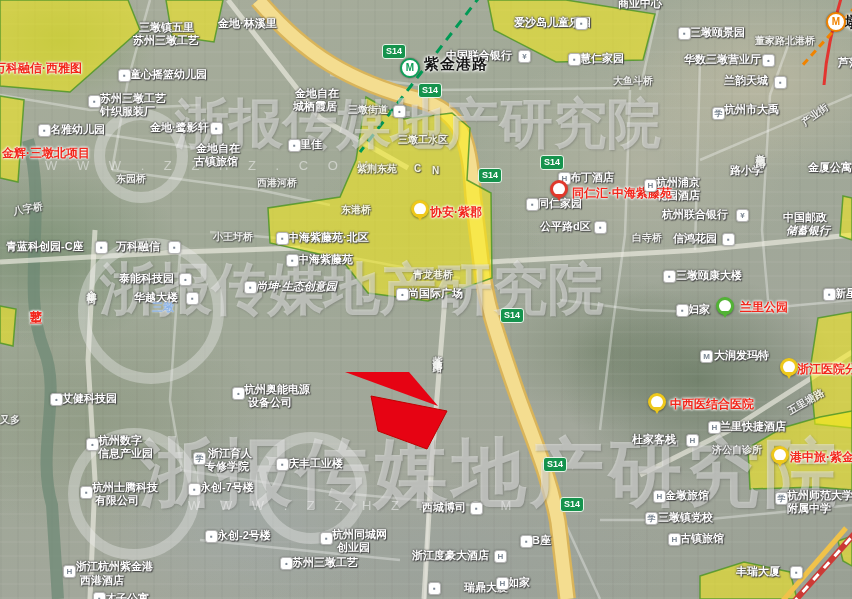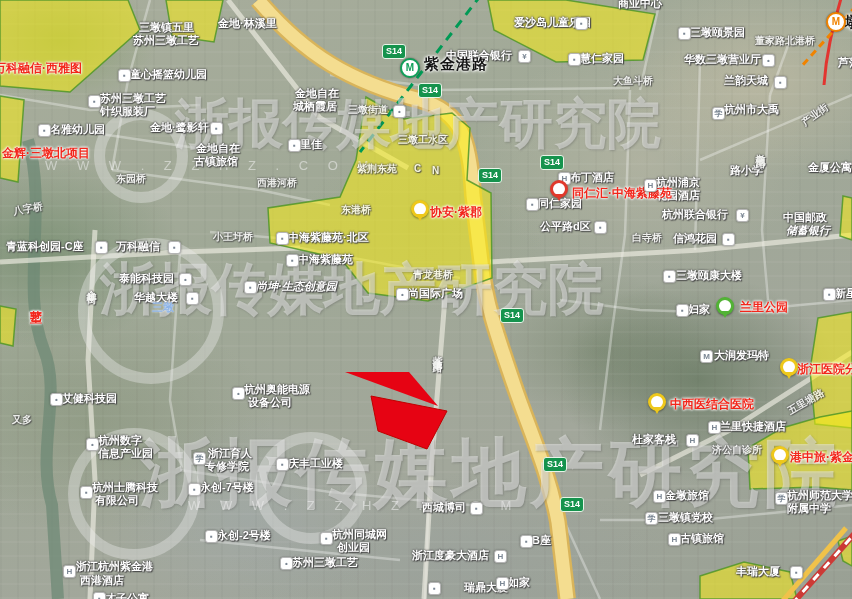--- a/index.html
+++ b/index.html
@@ -209,21 +209,21 @@
       <div class="lb " style="left: 288px; top: 456px;">庆丰工业楼</div>
       <div class="lb " style="left: 208px; top: 446px;">浙江育人</div>
       <div class="lb " style="left: 205px; top: 459px;">专修学院</div>
       <div class="lb " style="left: 244px; top: 382px;">杭州奥能电源</div>
       <div class="lb " style="left: 248px; top: 395px;">设备公司</div>
       <div class="lb " style="left: 62px; top: 391px;">艾健科技园</div>
       <div class="lb " style="left: 98px; top: 433px;">杭州数字</div>
       <div class="lb " style="left: 98px; top: 446px;">信息产业园</div>
       <div class="lb " style="left: 92px; top: 480px;">杭州士腾科技</div>
       <div class="lb " style="left: 95px; top: 493px;">有限公司</div>
-      <div class="lb dim" style="left: 0px; top: 413px; padding-left: 12px;">又多</div>
+      <div class="lb dim" style="left: 0px; top: 413px;">又多</div>
       <div class="lb " style="left: 76px; top: 559px;">浙江杭州紫金港</div>
       <div class="lb " style="left: 80px; top: 573px;">西港酒店</div>
       <div class="lb " style="left: 105px; top: 591px;">才子公寓</div>
       <div class="lb " style="left: 6px; top: 239px;">青蓝科创园-C座</div>
       <div class="lb " style="left: 116px; top: 239px;">万科融信</div>
       <div class="lb dim" style="left: 213px; top: 230px;">小王圩桥</div>
       <div class="lb " style="left: 288px; top: 230px;">中海紫藤苑·北区</div>
       <div class="lb " style="left: 298px; top: 252px;">中海紫藤苑</div>
       <div class="lb " style="left: 119px; top: 271px;">泰能科技园</div>
       <div class="lb " style="left: 134px; top: 290px;">华越大楼</div>

